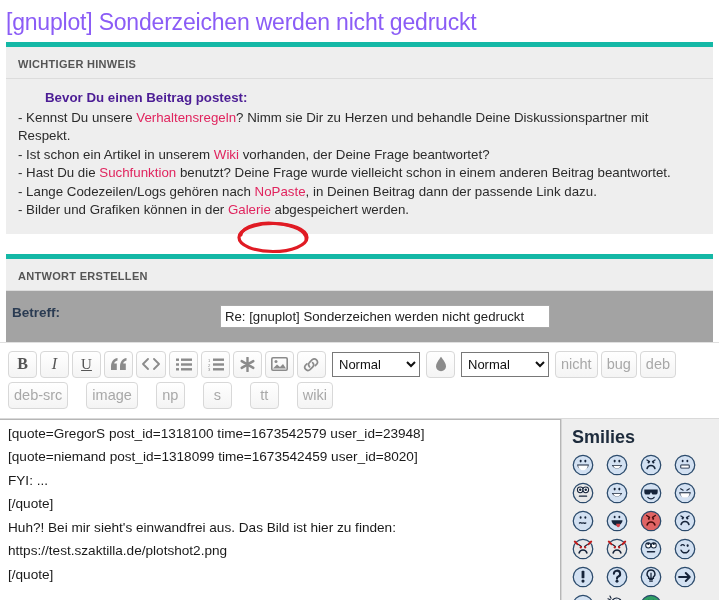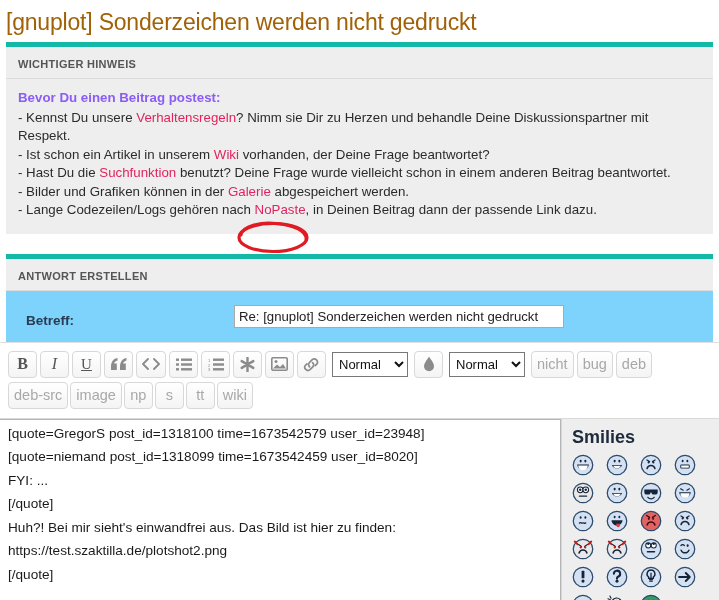--- a/index.html
+++ b/index.html
@@ -12,21 +12,21 @@
     width: 719px;
     height: 600px;
     overflow: hidden;
     color: #333333;
   }
 
   
   .page-title {
     font-size: 23px;
     font-weight: normal;
-    color: #a16207;
+    color: #8b5cf6;
     padding: 7px 8px 0 6px;
     letter-spacing: -0.2px;
     line-height: 30px;
     white-space: nowrap;
   }
 
   
   .panel {
     background: #eeeeee;
     border-top: 5px solid #14b8a6;
@@ -48,23 +48,24 @@
     margin-top: 5px;
   }
   .notice-body {
     padding: 10px 12px 14px 12px;
     font-size: 13.3px;
     line-height: 18.5px;
     color: #2b2b2b;
   }
   .notice-body .lead {
     font-weight: bold;
-    color: #8b5cf6;
+    color: #4c1d95;
     display: block;
     margin-bottom: 1px;
+    margin-left: 27px;
   }
   .notice-body .ln { display: block; }
   .lnk {
     color: #e0245e;
     text-decoration: none;
   }
 
   
   .annot-ellipse {
     position: absolute;
@@ -72,23 +73,23 @@
     top: 179px;
     width: 74px;
     height: 33px;
     pointer-events: none;
   }
 
   
   .compose-wrap { margin-top: 20px; }
   .subject-row {
     display: flex;
-    align-items: flex-end;
-    padding: 14px 0 14px 20px;
-    background: #7dd3fc;
+    align-items: flex-start;
+    padding: 14px 0 14px 6px;
+    background: #a3a3a3;
   }
   .subject-label {
     font-size: 13.5px;
     font-weight: bold;
     color: #2a3b52;
     width: 208px;
     flex: 0 0 208px;
   }
   .subject-input {
     width: 330px;
@@ -144,27 +145,27 @@
   .tb-btn.u { font-family: "Liberation Serif", serif; text-decoration: underline; font-size: 15px; color: #555; }
   .tb-select {
     height: 25px;
     box-sizing: border-box;
     border: 1px solid #787878;
     background: #ffffff;
     font-family: "Liberation Sans", sans-serif;
     font-size: 13px;
     color: #111111;
     padding: 1px 2px;
-    width: 76px;
+    width: 88px;
     margin: 0 3px;
   }
   .toolbar-row2 {
     padding: 0 0 9px 8px;
     display: flex;
-    gap: 2px;
+    gap: 18px;
     align-items: flex-end;
     background: #ffffff;
     border-bottom: 1px solid #d9d9d9;
   }
 
   
   .edit-split {
     display: flex;
     align-items: stretch;
     background: #ffffff;
@@ -218,22 +219,22 @@
 
 <div class="notice-wrap">
   <div class="panel">
     <div class="panel-header">WICHTIGER HINWEIS</div>
     <div class="notice-body">
       <span class="lead">Bevor Du einen Beitrag postest:</span>
       <div id="notice-lines">
           <span class="ln"><span>- Kennst Du unsere </span><a class="lnk" href="#">Verhaltensregeln</a><span>? Nimm sie Dir zu Herzen und behandle Deine Diskussionspartner mit Respekt.</span></span>
           <span class="ln"><span>- Ist schon ein Artikel in unserem </span><a class="lnk" href="#">Wiki</a><span> vorhanden, der Deine Frage beantwortet?</span></span>
           <span class="ln"><span>- Hast Du die </span><a class="lnk" href="#">Suchfunktion</a><span> benutzt? Deine Frage wurde vielleicht schon in einem anderen Beitrag beantwortet.</span></span>
+          <span class="ln"><span>- Lange Codezeilen/Logs gehören nach </span><a class="lnk" href="#">NoPaste</a><span>, in Deinen Beitrag dann der passende Link dazu.</span></span>
           <span class="ln"><span>- Bilder und Grafiken können in der </span><a class="lnk" href="#">Galerie</a><span> abgespeichert werden.</span></span>
-          <span class="ln"><span>- Lange Codezeilen/Logs gehören nach </span><a class="lnk" href="#">NoPaste</a><span>, in Deinen Beitrag dann der passende Link dazu.</span></span>
         </div>
     </div>
   </div>
   <svg class="annot-ellipse" viewBox="0 0 74 33">
     <ellipse cx="37" cy="16.5" rx="34" ry="14" fill="none" stroke="#e01b24" stroke-width="3.2"></ellipse>
     <path d="M5 14 C7 4, 26 1, 40 2.5 C58 4, 71 10, 70 19" fill="none" stroke="#e01b24" stroke-width="3" stroke-linecap="round"></path>
   </svg>
 </div>
 
 <div class="compose-wrap">

